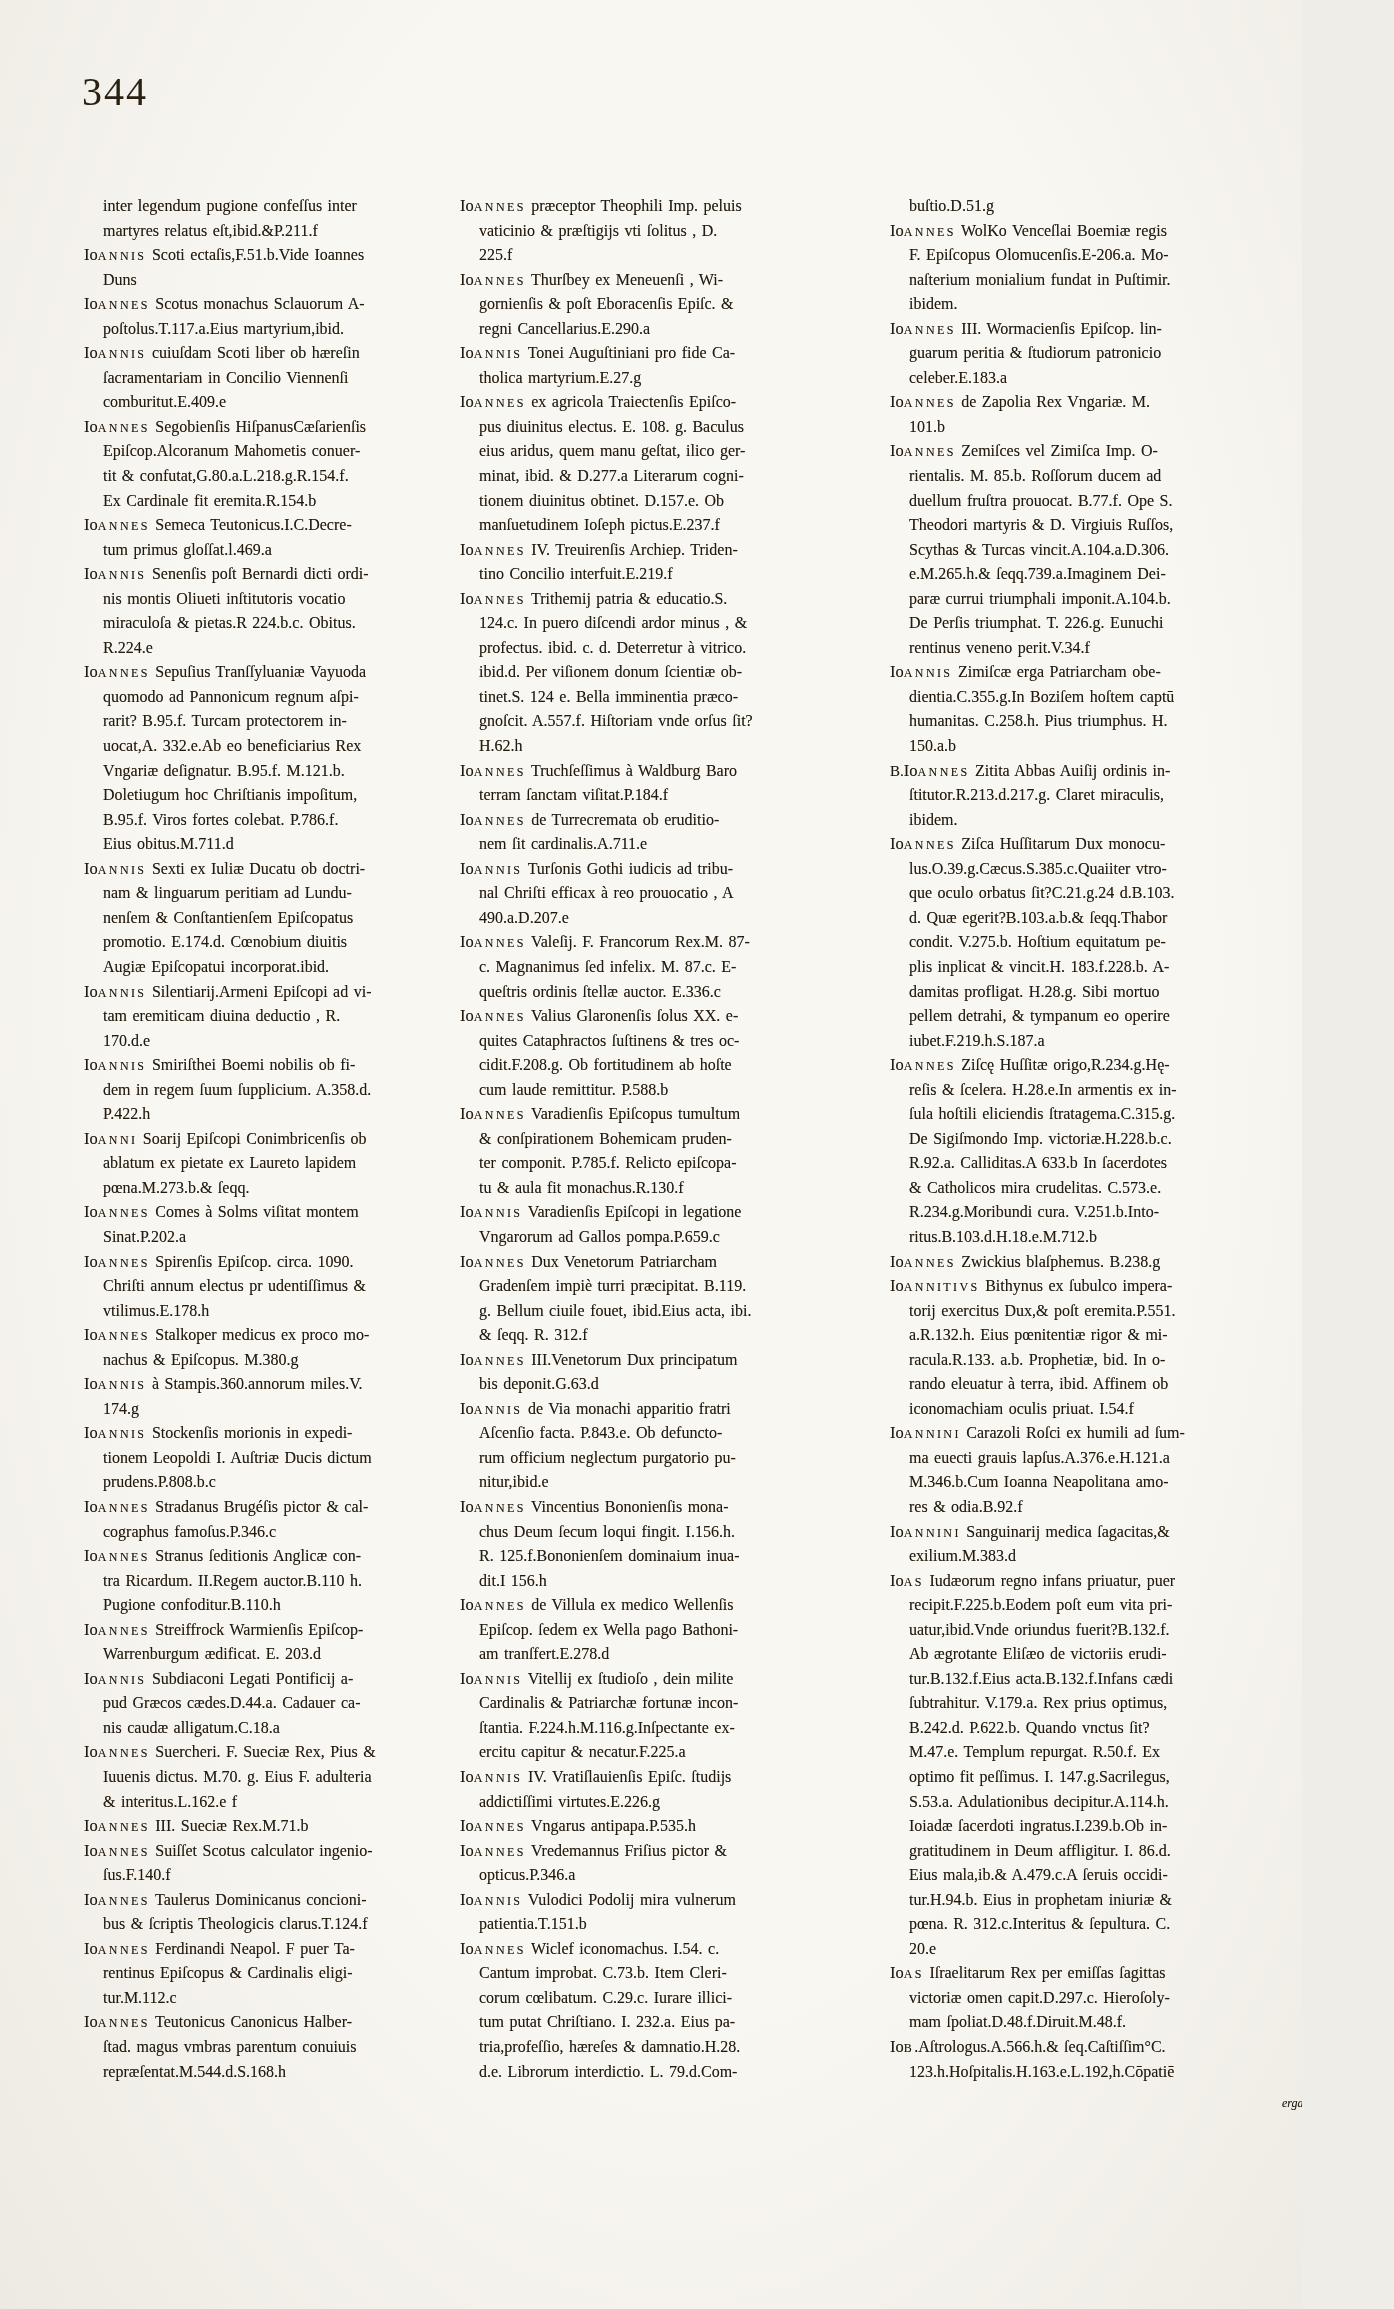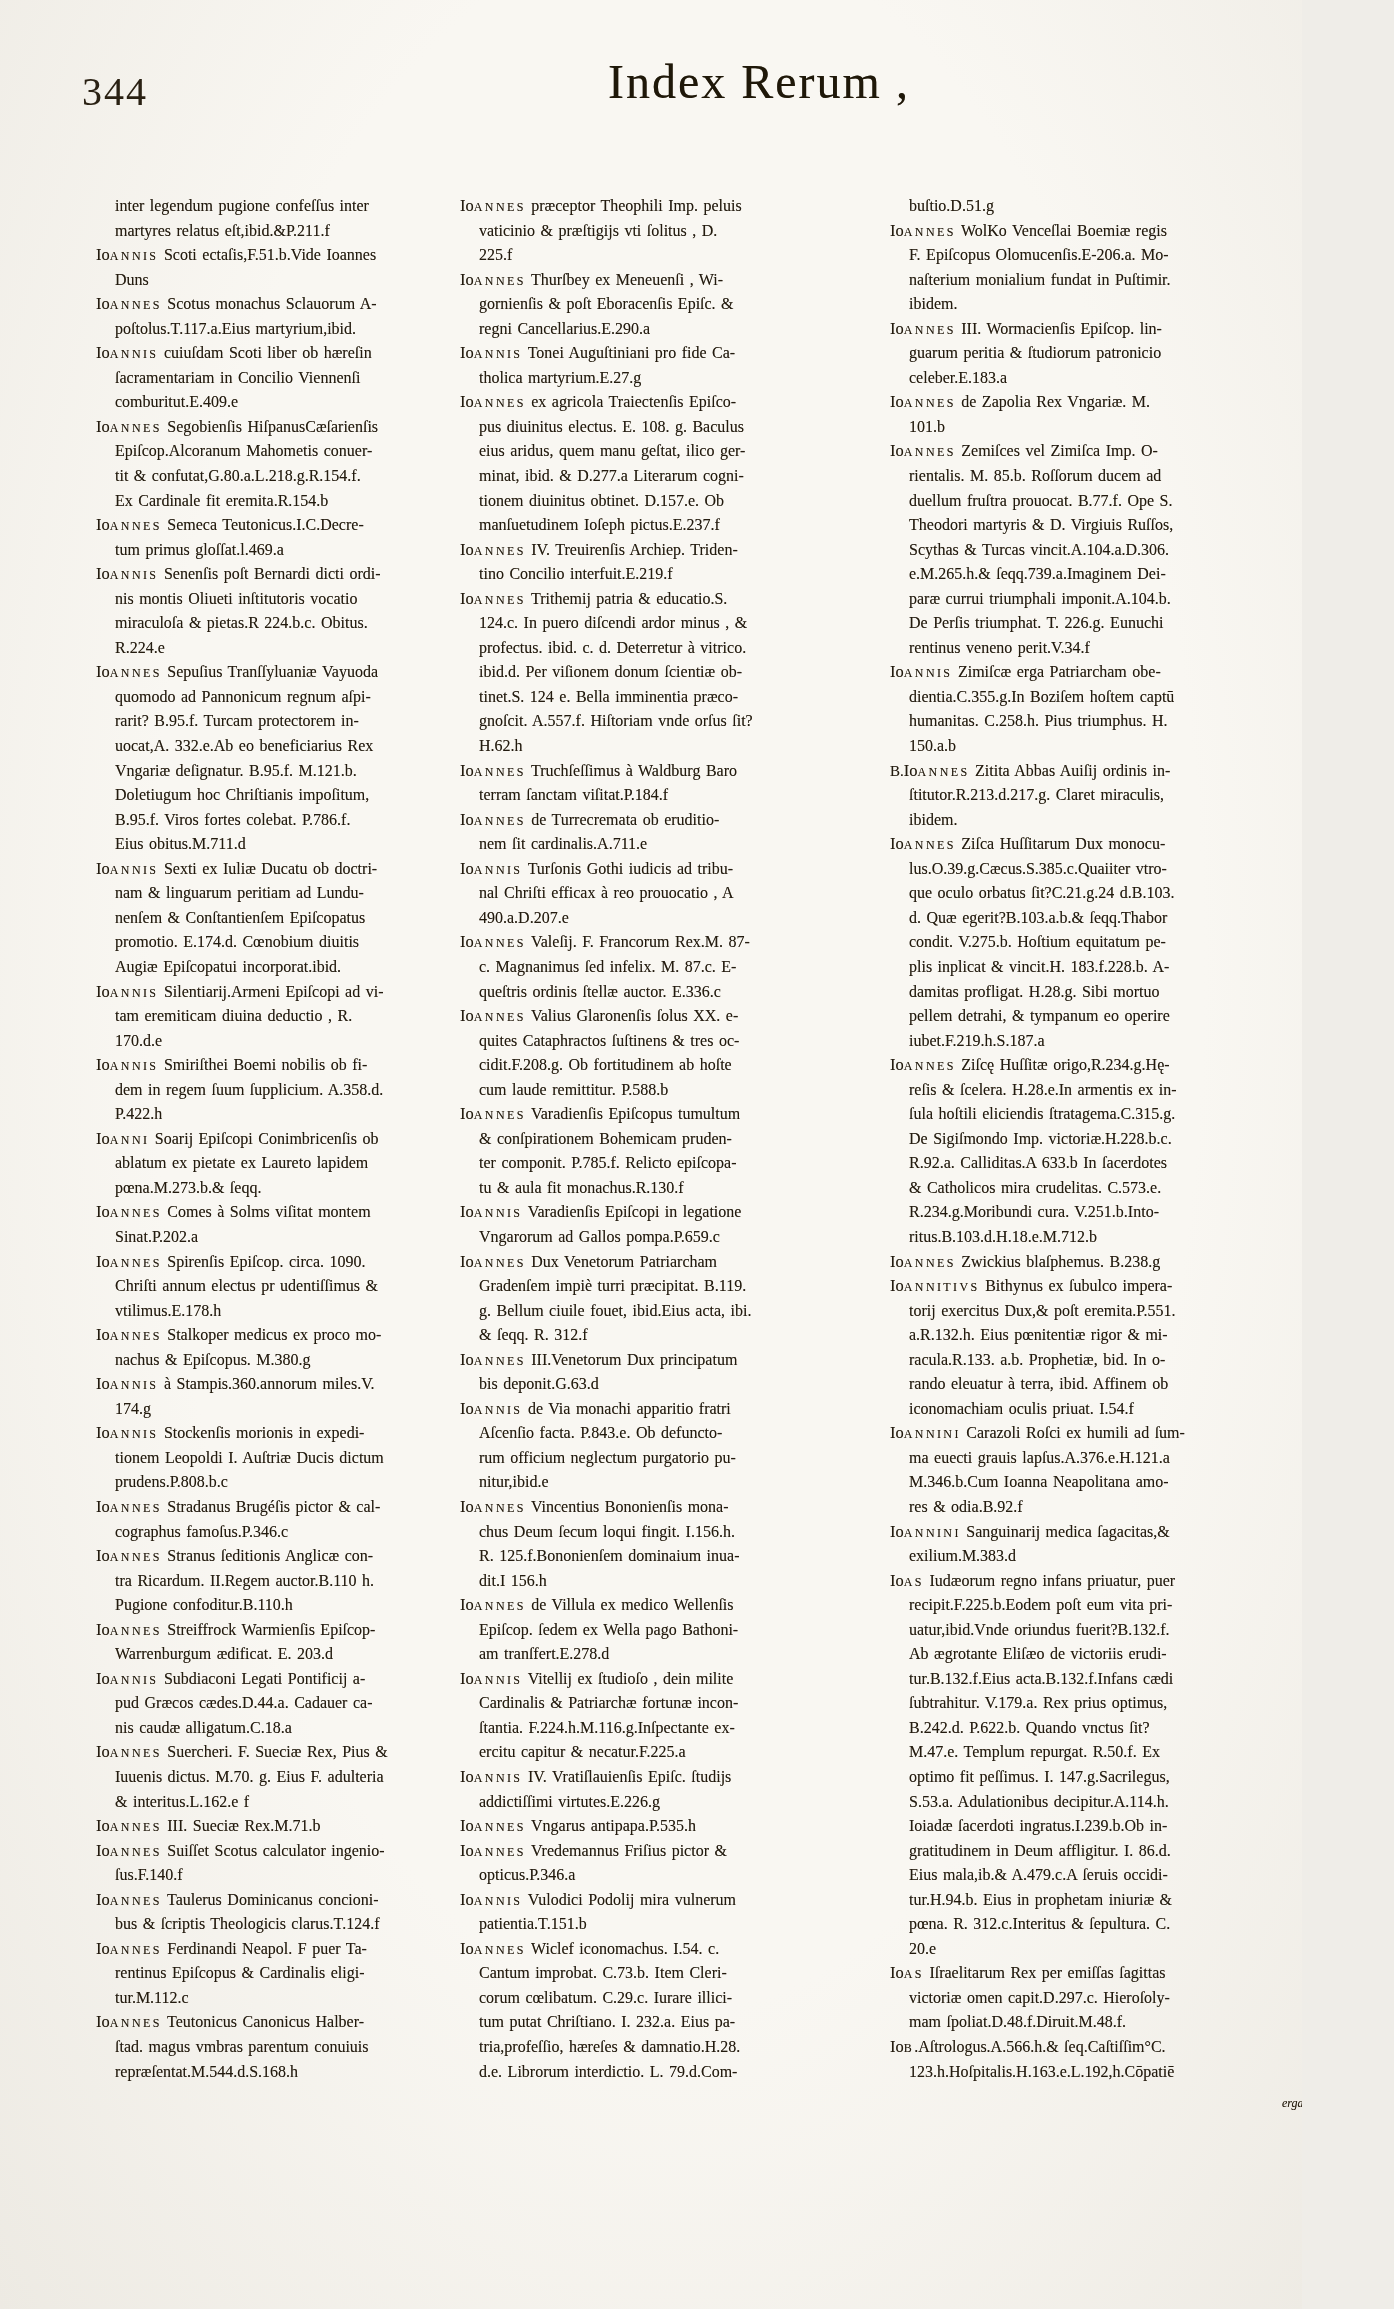--- a/index.html
+++ b/index.html
@@ -21,41 +21,40 @@
     position:absolute;left:608px;top:54px;
     font-size:48px;letter-spacing:2px;color:#1f1809;
     text-shadow:0 0 .5px rgba(40,28,10,.6);
   }
   .col{
     position:absolute;top:194px;
     font-size:16px;line-height:24.55px;
     word-spacing:1.5px;
     text-shadow:0 0 .4px rgba(40,28,10,.45);
   }
-  .col-1{left:96px;width:386px;}
+  .col-1{left:84px;width:386px;}
   .col-2{left:460px;width:412px;}
   .col-3{left:890px;width:432px;}
   .line{white-space:nowrap;height:24.55px;}
   .line.cont{padding-left:19px;}
   .ld-a{font-size:16.5px;}
   .ld-b{font-size:12px;letter-spacing:2.4px;}
   .pfx{font-size:15px;}
   .em{}
   .catchword{
     position:absolute;left:1282px;top:2096px;
     font-size:12px;font-style:italic;color:#2a2113;
     text-shadow:0 0 .4px rgba(40,28,10,.45);
   }
 </style>
 </head>
 <body>
 
 <div id="page">
   <div class="pagenum">344</div>
-  <div class="title">Index Rerum ,</div>
   <div class="col col-1">
       <div class="line cont">inter legendum pugione confeſſus inter</div>
       <div class="line cont">martyres relatus eſt,ibid.&amp;P.211.f</div>
       <div class="line"><span class="ld"><span class="ld-a">Io</span><span class="ld-b">ANNIS</span></span> Scoti ectaſis,F.51.b.Vide <span class="em">Ioannes</span></div>
       <div class="line cont"><span class="em">Duns</span></div>
       <div class="line"><span class="ld"><span class="ld-a">Io</span><span class="ld-b">ANNES</span></span> Scotus monachus Sclauorum A-</div>
       <div class="line cont">poſtolus.T.117.a.Eius martyrium,ibid.</div>
       <div class="line"><span class="ld"><span class="ld-a">Io</span><span class="ld-b">ANNIS</span></span> cuiuſdam Scoti liber ob hæreſin</div>
       <div class="line cont">ſacramentariam in Concilio Viennenſi</div>
       <div class="line cont">comburitut.E.409.e</div>

